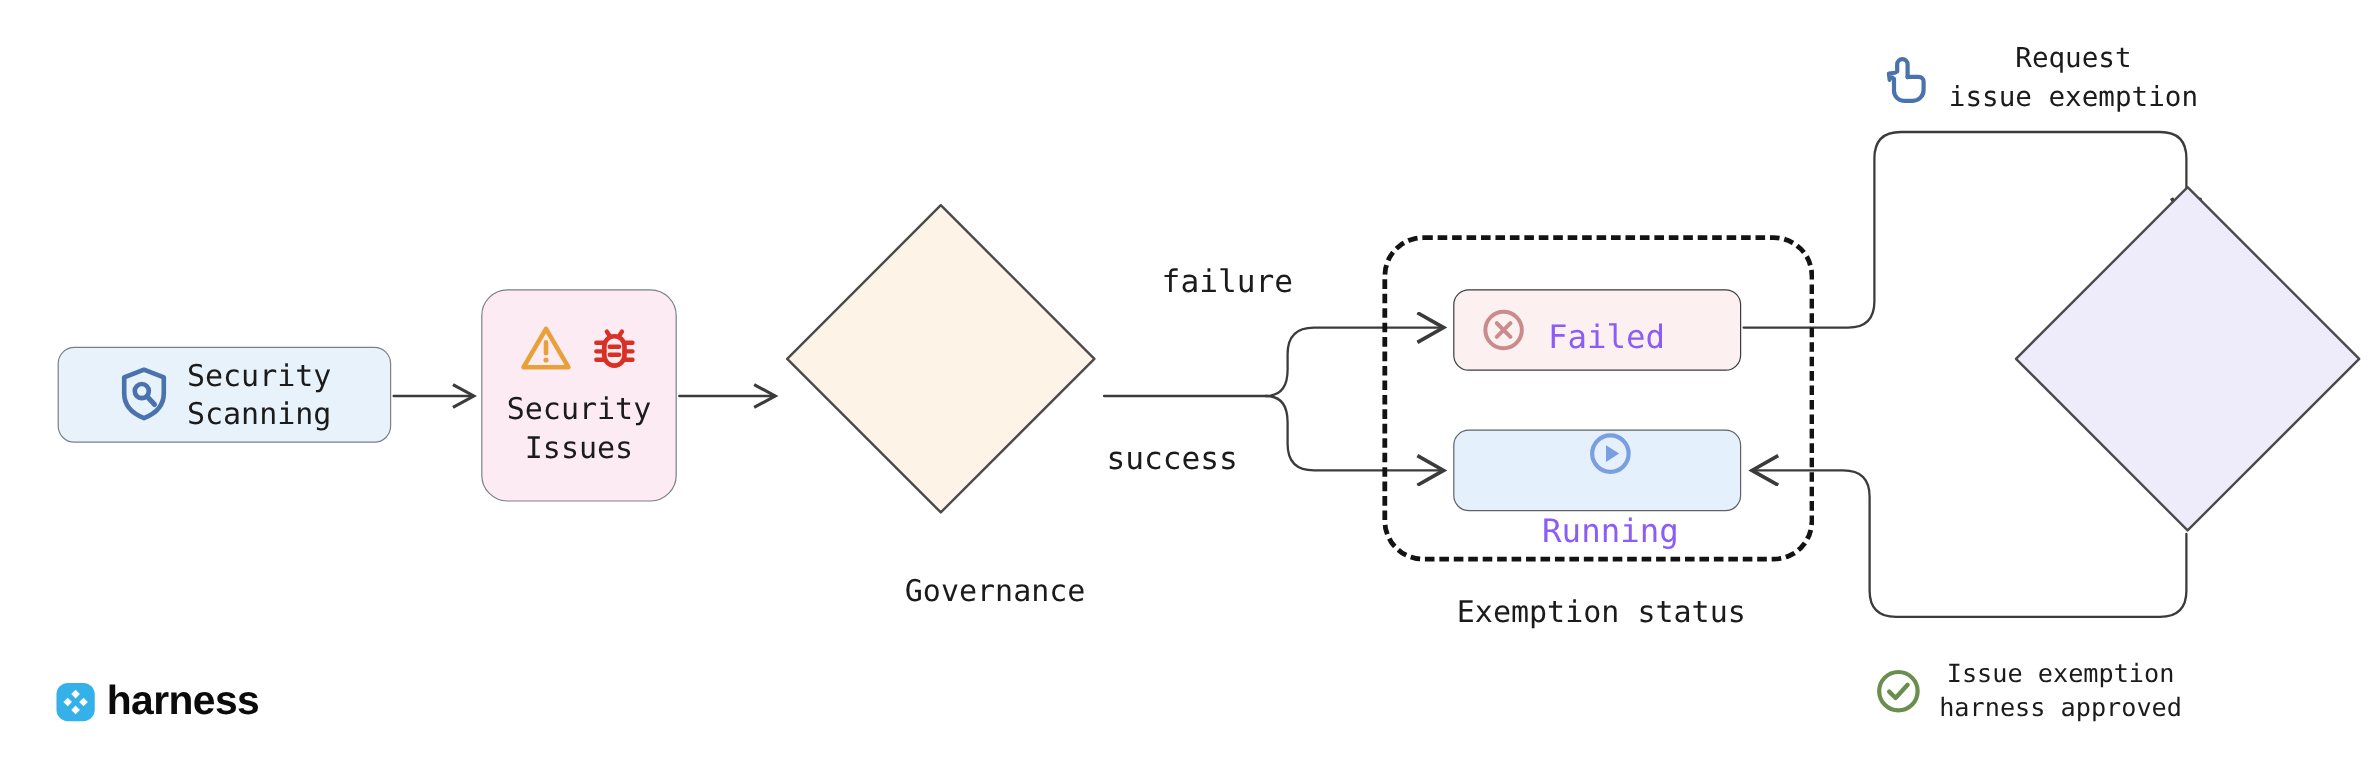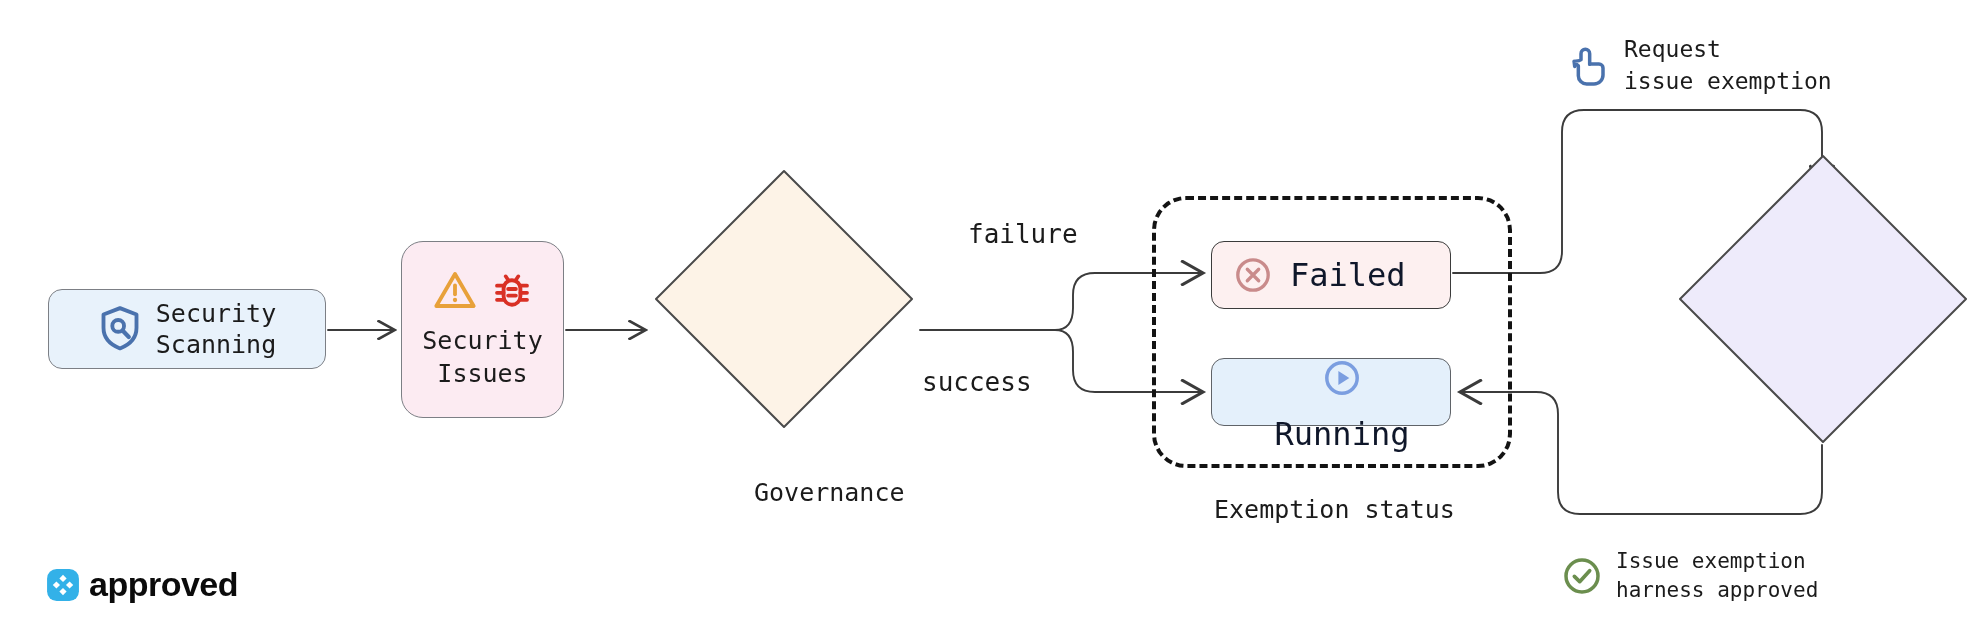--- a/index.html
+++ b/index.html
@@ -80,21 +80,21 @@
     border-radius: 13px; gap: 18px; padding-left: 22px;
   }
   #failed-node {
     left: 1211px; top: 241px; width: 240px; height: 68px;
     background: #fdf0f0; border: 1.6px solid #3b3b3b;
   }
   #running-node {
     left: 1211px; top: 358px; width: 240px; height: 68px;
     background: #e4f0fb; border: 1.6px solid #5f6368; flex-direction: column;
   }
-  .pill .lbl { font-size: 32px; color: #0f172a; }
+  .pill .lbl { font-size: 27px; color: #8b5cf6; margin-top: 13px; }
 
   
   #pipeline-group {
     position: absolute;
     left: 1152px; top: 196px; width: 360px; height: 272px;
     border: 4px dashed #131313;
     border-radius: 34px;
     box-sizing: border-box;
   }
   .caption {
@@ -102,21 +102,21 @@
     font-size: 25px; color: #1b1b1b; white-space: pre;
   }
   #governance-caption { left: 716px; top: 478px; margin-left: 38px; }
   #pipeline-caption { left: 1214px; top: 495px; }
 
   
   .annotation {
     position: absolute;
     display: flex; align-items: center; gap: 14px;
   }
-  .annotation .lbl { font-size: 23px; line-height: 1.38; text-align: left; }
+  .annotation .lbl { font-size: 23px; line-height: 1.38; text-align: center; }
   #request-annotation { left: 1570px; top: 34px; }
   #approved-annotation { left: 1562px; top: 547px; }
   #approved-annotation .lbl { font-size: 21px; }
 
   
   #harness-logo {
     position: absolute; left: 46px; top: 565px;
     display: flex; align-items: center; gap: 9px;
   }
   #harness-logo .wordmark {
@@ -260,14 +260,14 @@
 <div id="harness-logo">
   <span>
     <svg width="34" height="34" viewBox="0 0 32 32">
       <rect x="1" y="1" width="30" height="30" rx="9" fill="#33b1e8"></rect>
       <path d="M16 6.4 L19.4 9.8 L16 13.2 L12.6 9.8 Z" fill="#ffffff"></path>
       <path d="M16 18.8 L19.4 22.2 L16 25.6 L12.6 22.2 Z" fill="#ffffff"></path>
       <path d="M9.8 12.6 L13.2 16 L9.8 19.4 L6.4 16 Z" fill="#ffffff"></path>
       <path d="M22.2 12.6 L25.6 16 L22.2 19.4 L18.8 16 Z" fill="#ffffff"></path>
     </svg>
   </span>
-  <span class="wordmark">approved</span>
+  <span class="wordmark">harness</span>
 </div>
 
 </body></html>

